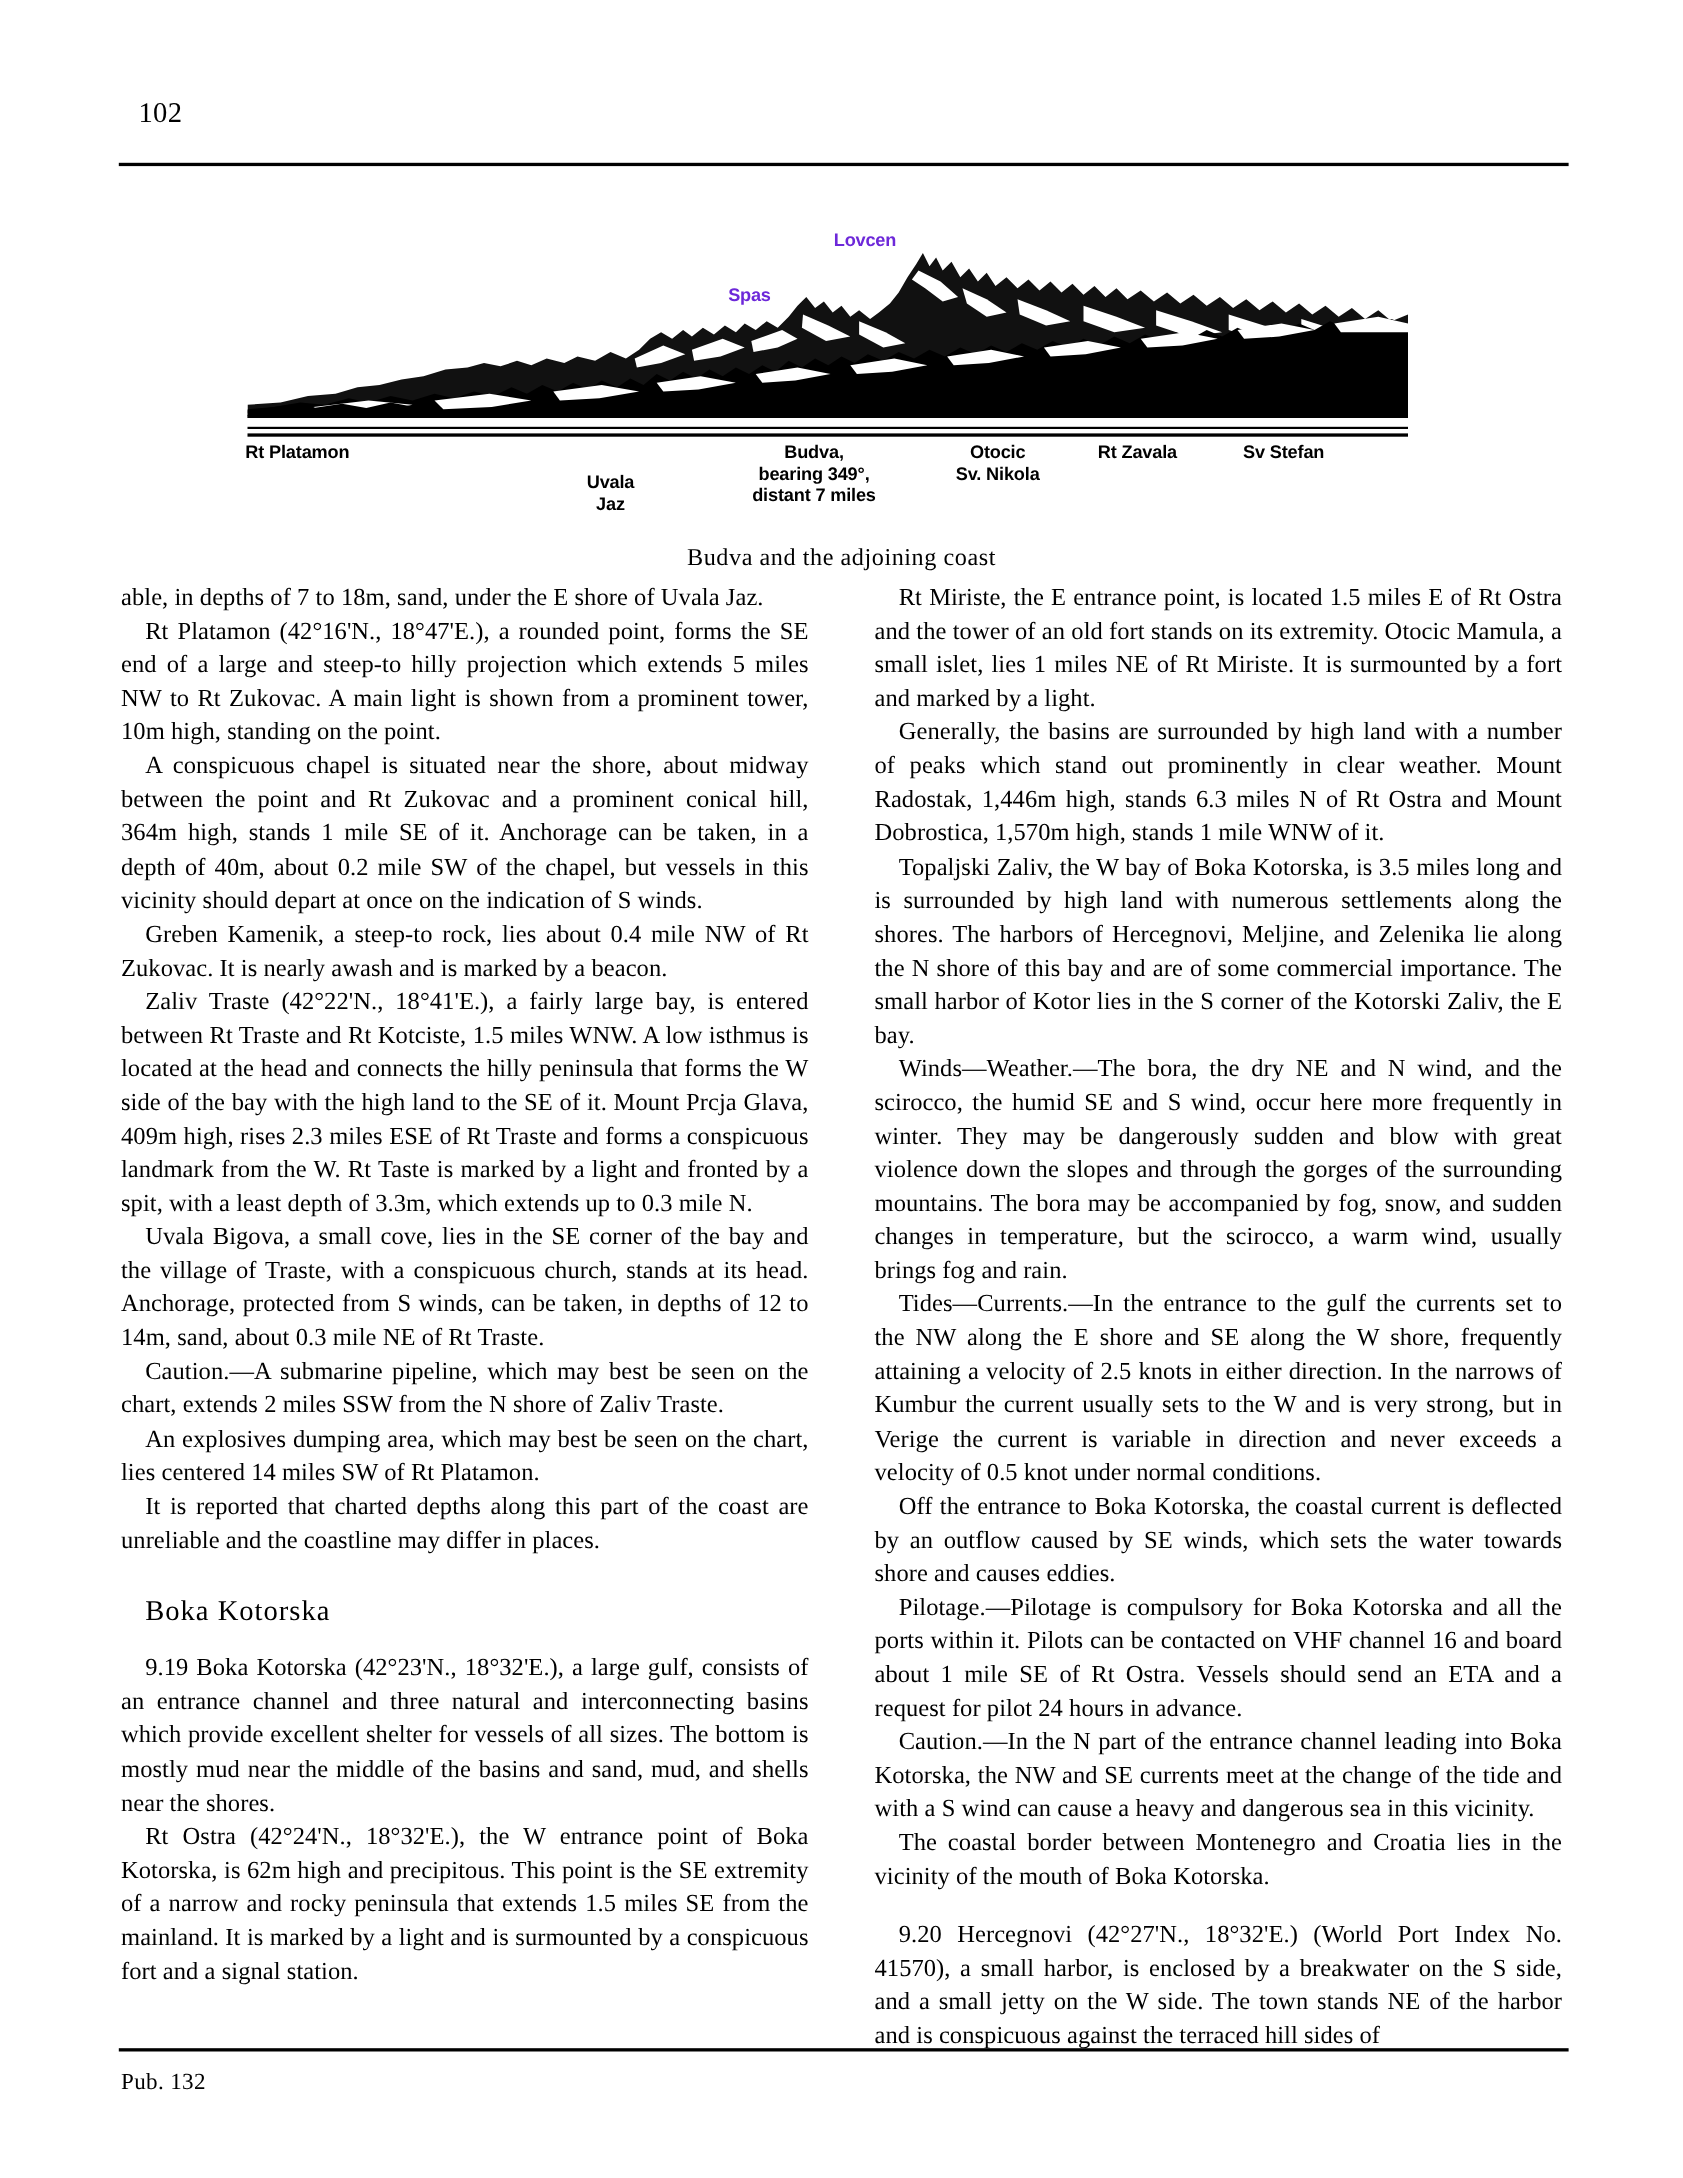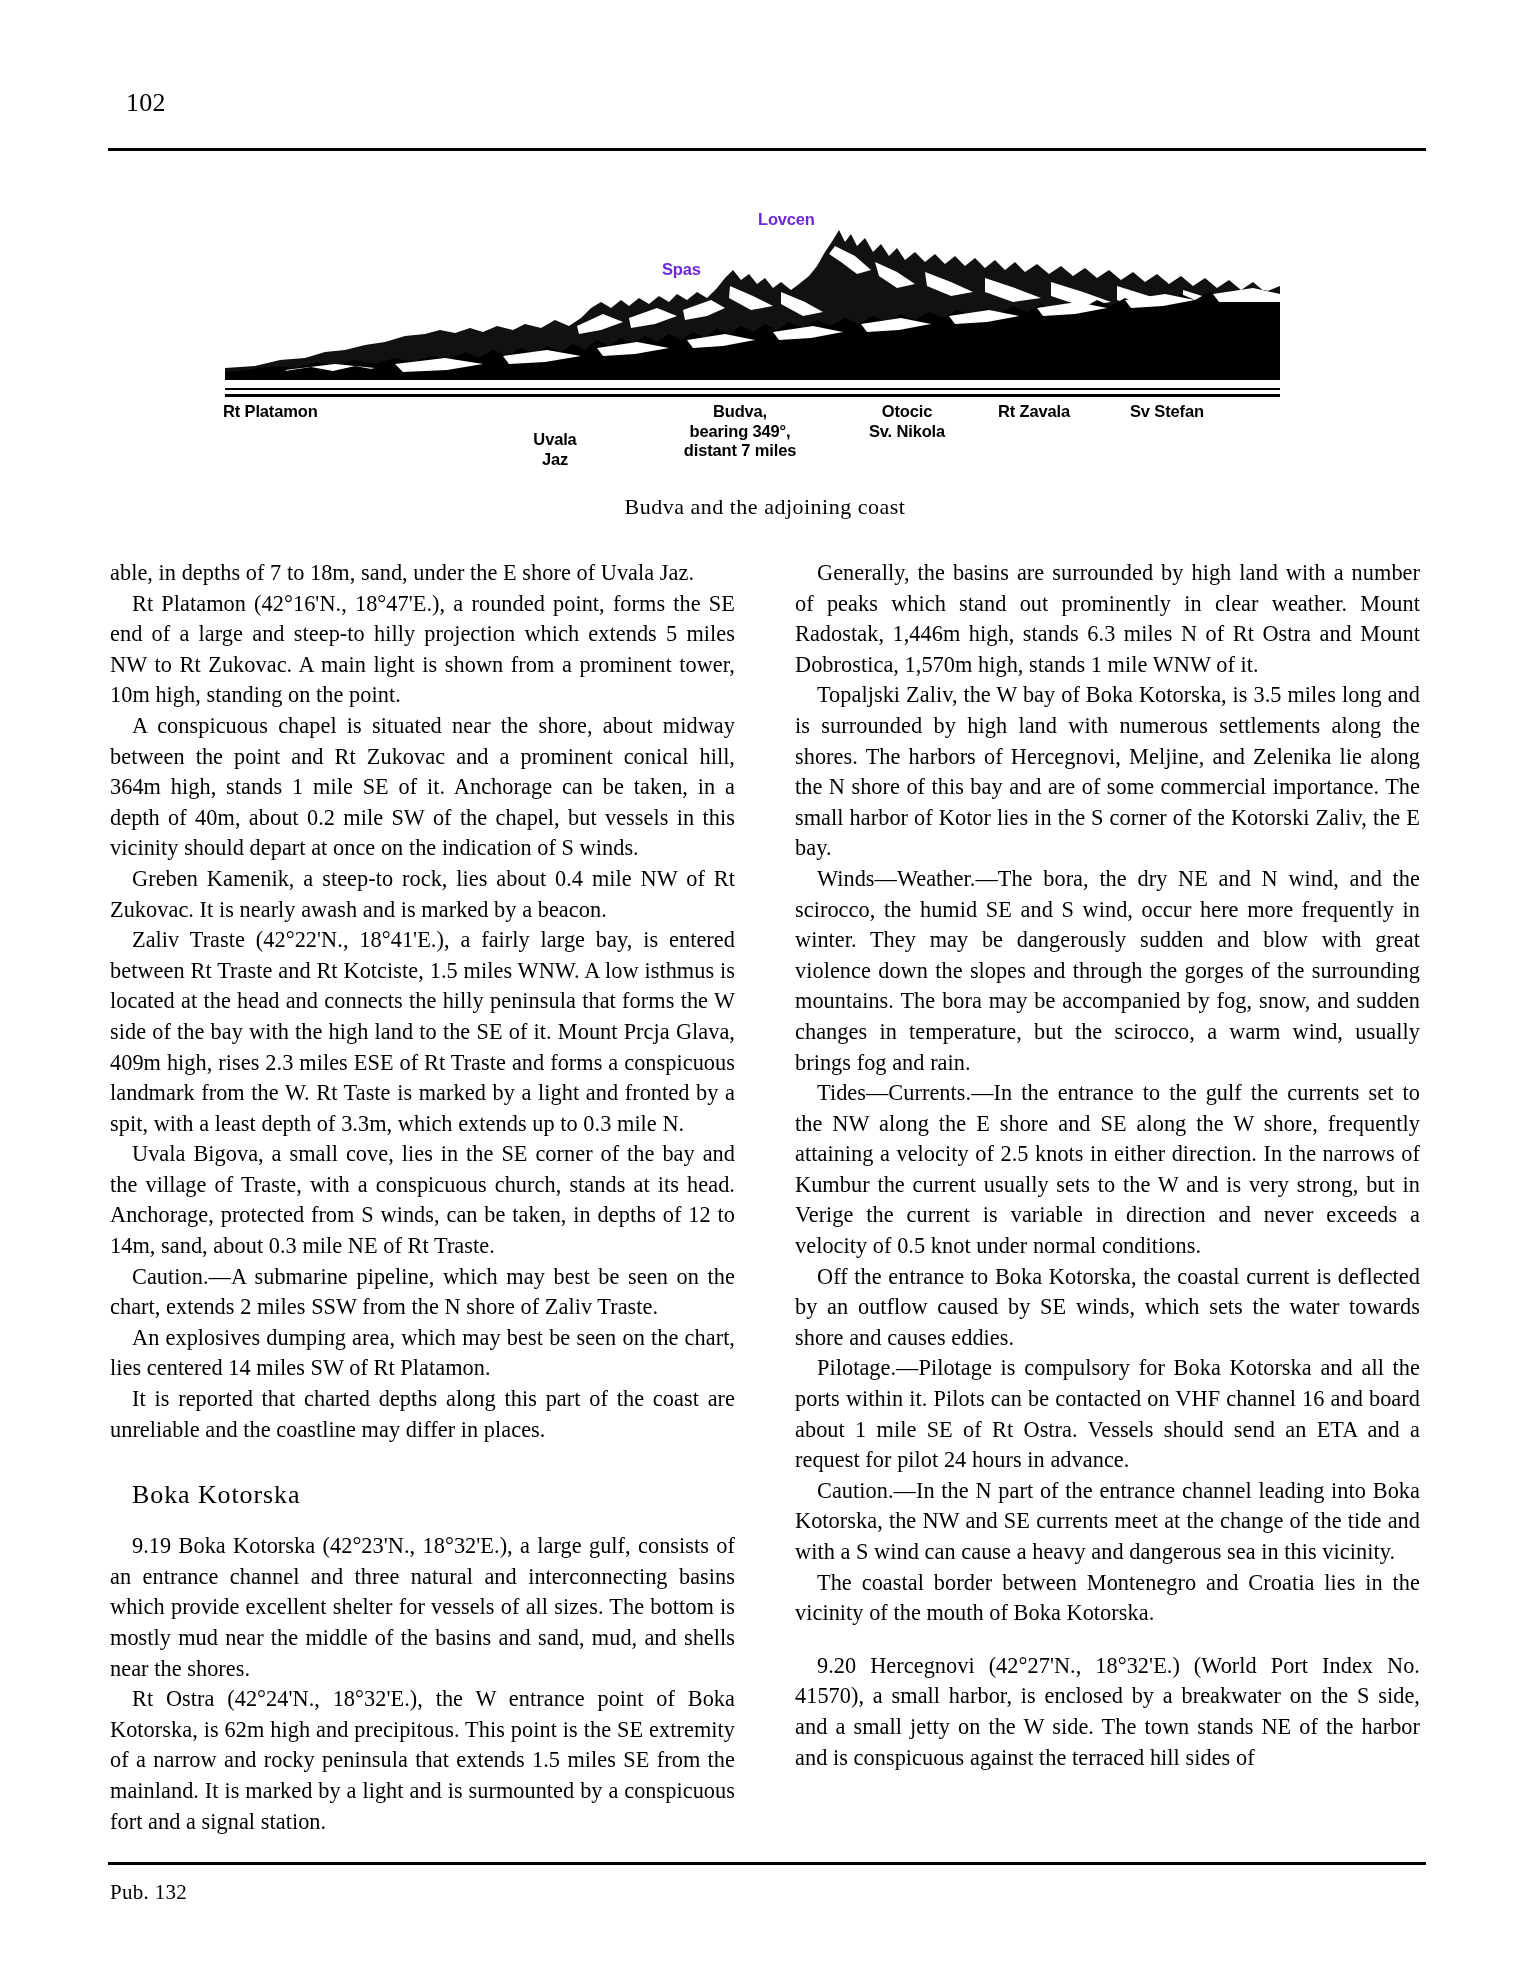--- a/index.html
+++ b/index.html
@@ -130,21 +130,21 @@
     width: 1310px;
     text-align: center;
     font-size: 22px;
     letter-spacing: 0.5px;
   }
 
   
   .columns {
     position: absolute;
     left: 110px;
-    top: 558px;
+    top: 528px;
     width: 1310px;
     height: 1250px;
   }
   .col {
     position: absolute;
     top: 0;
     width: 625px;
     font-size: 22.3px;
     line-height: 30.6px;
     text-align: justify;
@@ -318,20 +318,21 @@
       <p>Uvala Bigova, a small cove, lies in the SE corner of the bay and the village of Traste, with a conspicuous church, stands at its head. Anchorage, protected from S winds, can be taken, in depths of 12 to 14m, sand, about 0.3 mile NE of Rt Traste.</p>
       <p>Caution.—A submarine pipeline, which may best be seen on the chart, extends 2 miles SSW from the N shore of Zaliv Traste.</p>
       <p>An explosives dumping area, which may best be seen on the chart, lies centered 14 miles SW of Rt Platamon.</p>
       <p>It is reported that charted depths along this part of the coast are unreliable and the coastline may differ in places.</p>
       <p class="sec-head">Boka Kotorska</p>
       <p>9.19  Boka Kotorska (42°23'N., 18°32'E.), a large gulf, consists of an entrance channel and three natural and interconnecting basins which provide excellent shelter for vessels of all sizes. The bottom is mostly mud near the middle of the basins and sand, mud, and shells near the shores.</p>
       <p>Rt Ostra (42°24'N., 18°32'E.), the W entrance point of Boka Kotorska, is 62m high and precipitous. This point is the SE extremity of a narrow and rocky peninsula that extends 1.5 miles SE from the mainland. It is marked by a light and is surmounted by a conspicuous fort and a signal station.</p>
     </div>
 
     <div class="col col-right">
+      <p>Rt Miriste, the E entrance point, is located 1.5 miles E of Rt Ostra and the tower of an old fort stands on its extremity. Otocic Mamula, a small islet, lies 1 miles NE of Rt Miriste. It is surmounted by a fort and marked by a light.</p>
       <p>Generally, the basins are surrounded by high land with a number of peaks which stand out prominently in clear weather. Mount Radostak, 1,446m high, stands 6.3 miles N of Rt Ostra and Mount Dobrostica, 1,570m high, stands 1 mile WNW of it.</p>
       <p>Topaljski Zaliv, the W bay of Boka Kotorska, is 3.5 miles long and is surrounded by high land with numerous settlements along the shores. The harbors of Hercegnovi, Meljine, and Zelenika lie along the N shore of this bay and are of some commercial importance. The small harbor of Kotor lies in the S corner of the Kotorski Zaliv, the E bay.</p>
       <p>Winds—Weather.—The bora, the dry NE and N wind, and the scirocco, the humid SE and S wind, occur here more frequently in winter. They may be dangerously sudden and blow with great violence down the slopes and through the gorges of the surrounding mountains. The bora may be accompanied by fog, snow, and sudden changes in temperature, but the scirocco, a warm wind, usually brings fog and rain.</p>
       <p>Tides—Currents.—In the entrance to the gulf the currents set to the NW along the E shore and SE along the W shore, frequently attaining a velocity of 2.5 knots in either direction. In the narrows of Kumbur the current usually sets to the W and is very strong, but in Verige the current is variable in direction and never exceeds a velocity of 0.5 knot under normal conditions.</p>
       <p>Off the entrance to Boka Kotorska, the coastal current is deflected by an outflow caused by SE winds, which sets the water towards shore and causes eddies.</p>
       <p>Pilotage.—Pilotage is compulsory for Boka Kotorska and all the ports within it. Pilots can be contacted on VHF channel 16 and board about 1 mile SE of Rt Ostra. Vessels should send an ETA and a request for pilot 24 hours in advance.</p>
       <p>Caution.—In the N part of the entrance channel leading into Boka Kotorska, the NW and SE currents meet at the change of the tide and with a S wind can cause a heavy and dangerous sea in this vicinity.</p>
       <p>The coastal border between Montenegro and Croatia lies in the vicinity of the mouth of Boka Kotorska.</p>
       <div class="gap"></div>
       <p>9.20  Hercegnovi (42°27'N., 18°32'E.) (World Port Index No. 41570), a small harbor, is enclosed by a breakwater on the S side, and a small jetty on the W side. The town stands NE of the harbor and is conspicuous against the terraced hill sides of</p>

